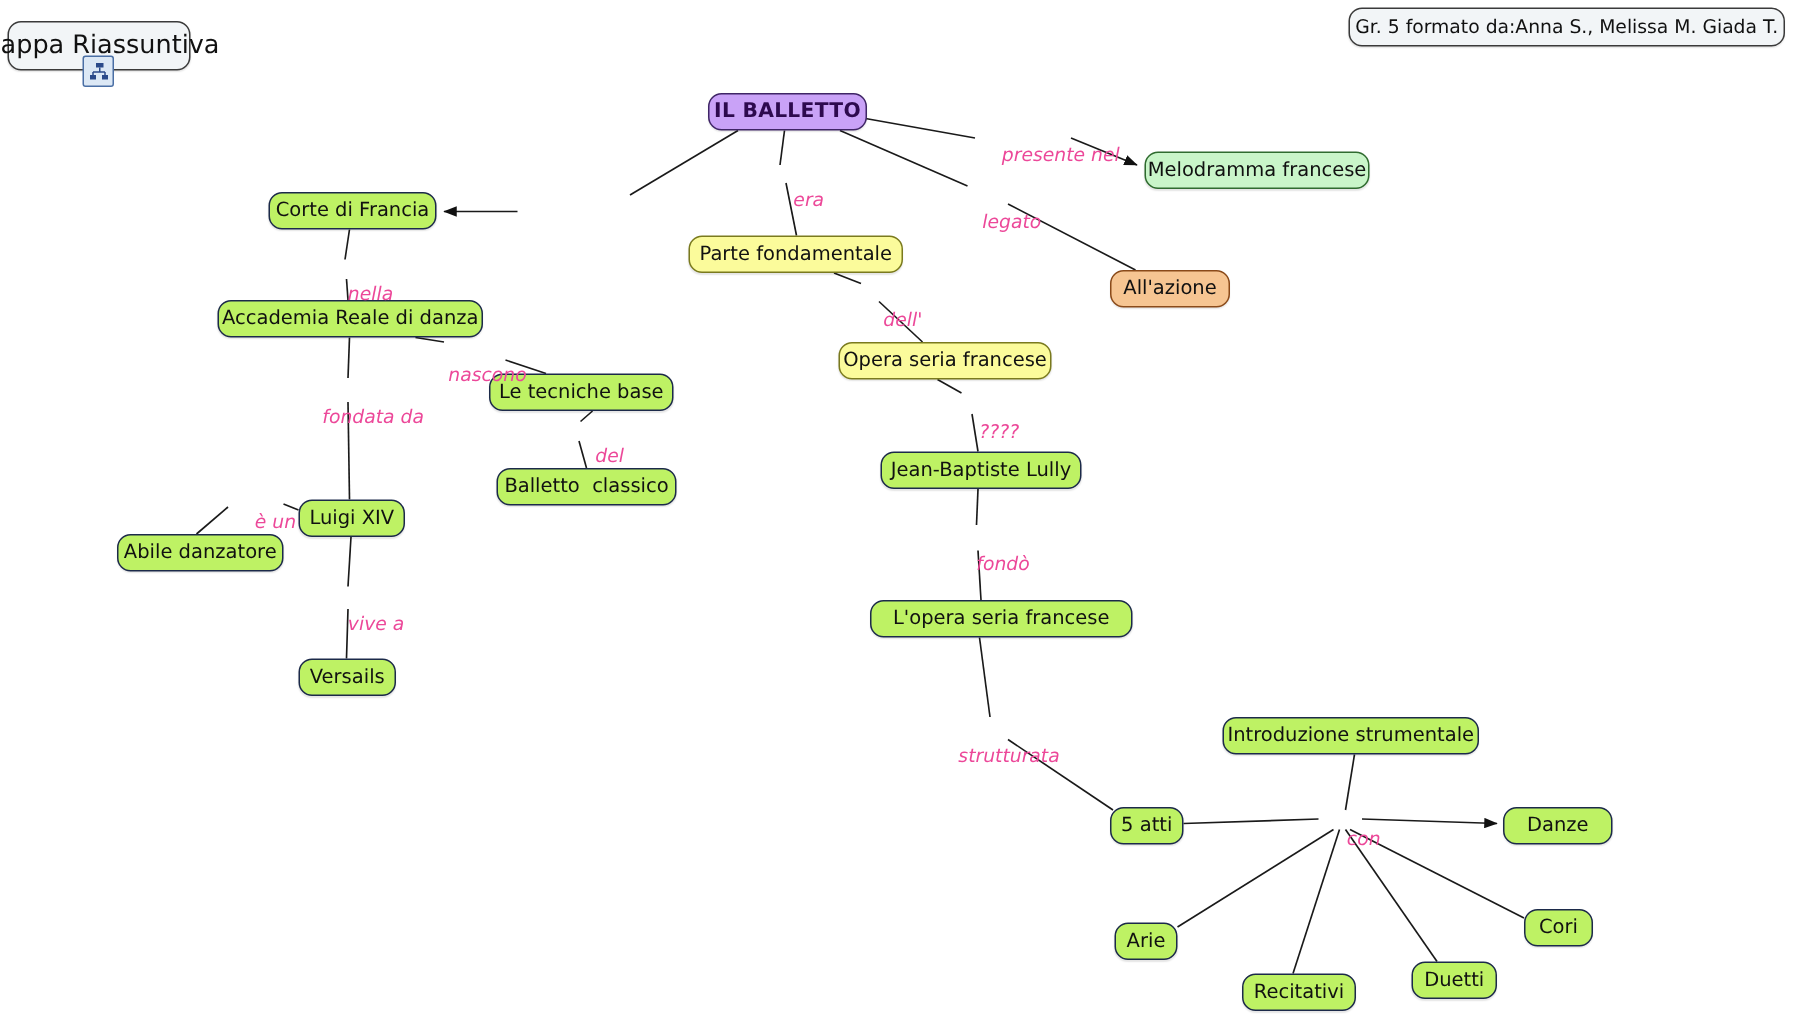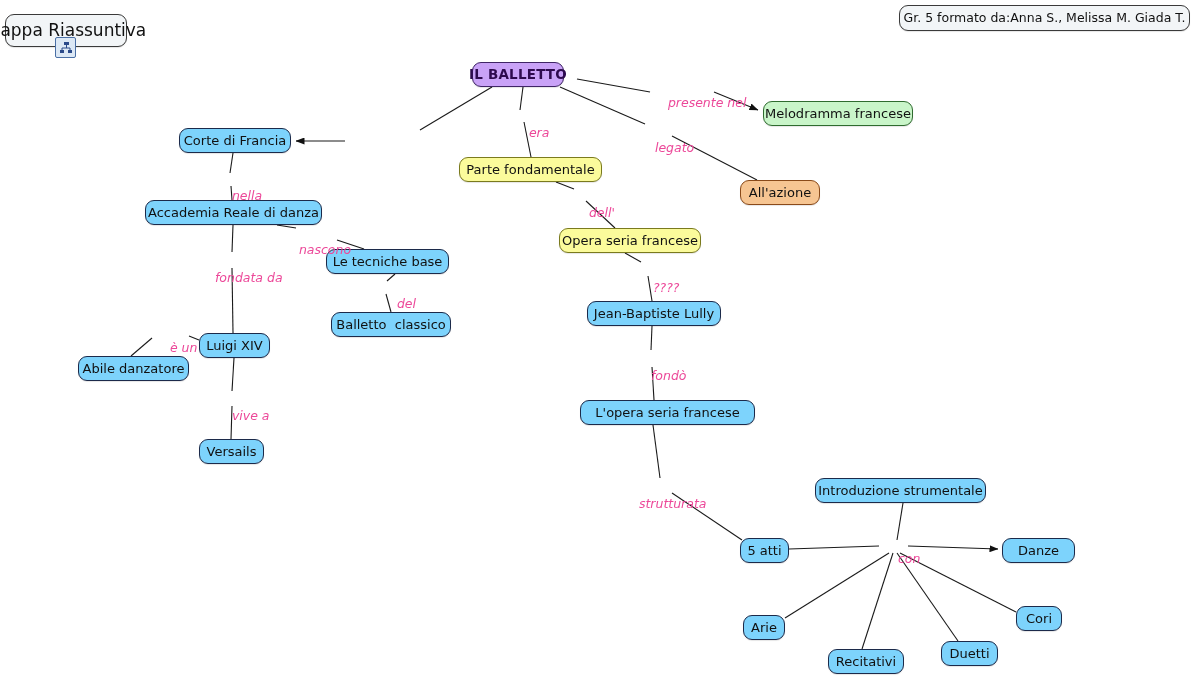--- a/index.html
+++ b/index.html
@@ -23,21 +23,21 @@
     top: 0;
     width: 1195px;
     height: 677px;
     pointer-events: none;
   }
   .node {
     position: absolute;
     box-sizing: border-box;
     border: 1px solid #1c2a4a;
     border-radius: 9px;
-    background: #7dd3fc;
+    background: #bef264;
     color: #111111;
     font-size: 13px;
     line-height: 1;
     display: flex;
     align-items: center;
     justify-content: center;
     white-space: pre;
     padding: 0 9px;
     box-shadow: 0 1px 1px rgba(0,0,0,0.10);
   }
@@ -170,21 +170,21 @@
       <rect x="1" y="9" width="4" height="3" fill="#2b4a8a"></rect>
       <rect x="9" y="9" width="4" height="3" fill="#2b4a8a"></rect>
       <path d="M7.5 4 L7.5 7 M3 7 L11 7 M3 7 L3 9 M11 7 L11 9" stroke="#2b4a8a" stroke-width="1" fill="none"></path>
     </svg>
   </div>
 
   <div class="node header-box" style="left:899px; top:5px; width:291px; height:26px; font-size:12.5px;">
     <span>Gr. 5 formato da:Anna S., Melissa M. Giada T.</span>
   </div>
 
-  <div class="node root" style="left:472px; top:62px; width:92px; height:25px;">
+  <div class="node root" style="left:472px; top:62px; width:106px; height:25px;">
     <span>IL BALLETTO</span>
   </div>
   <div class="node green" style="left:763px; top:101px; width:150px; height:25px;">
     <span>Melodramma francese</span>
   </div>
   <div class="node yellow" style="left:459px; top:157px; width:143px; height:25px;">
     <span>Parte fondamentale</span>
   </div>
   <div class="node orange" style="left:740px; top:180px; width:80px; height:25px;">
     <span>All'azione</span>

